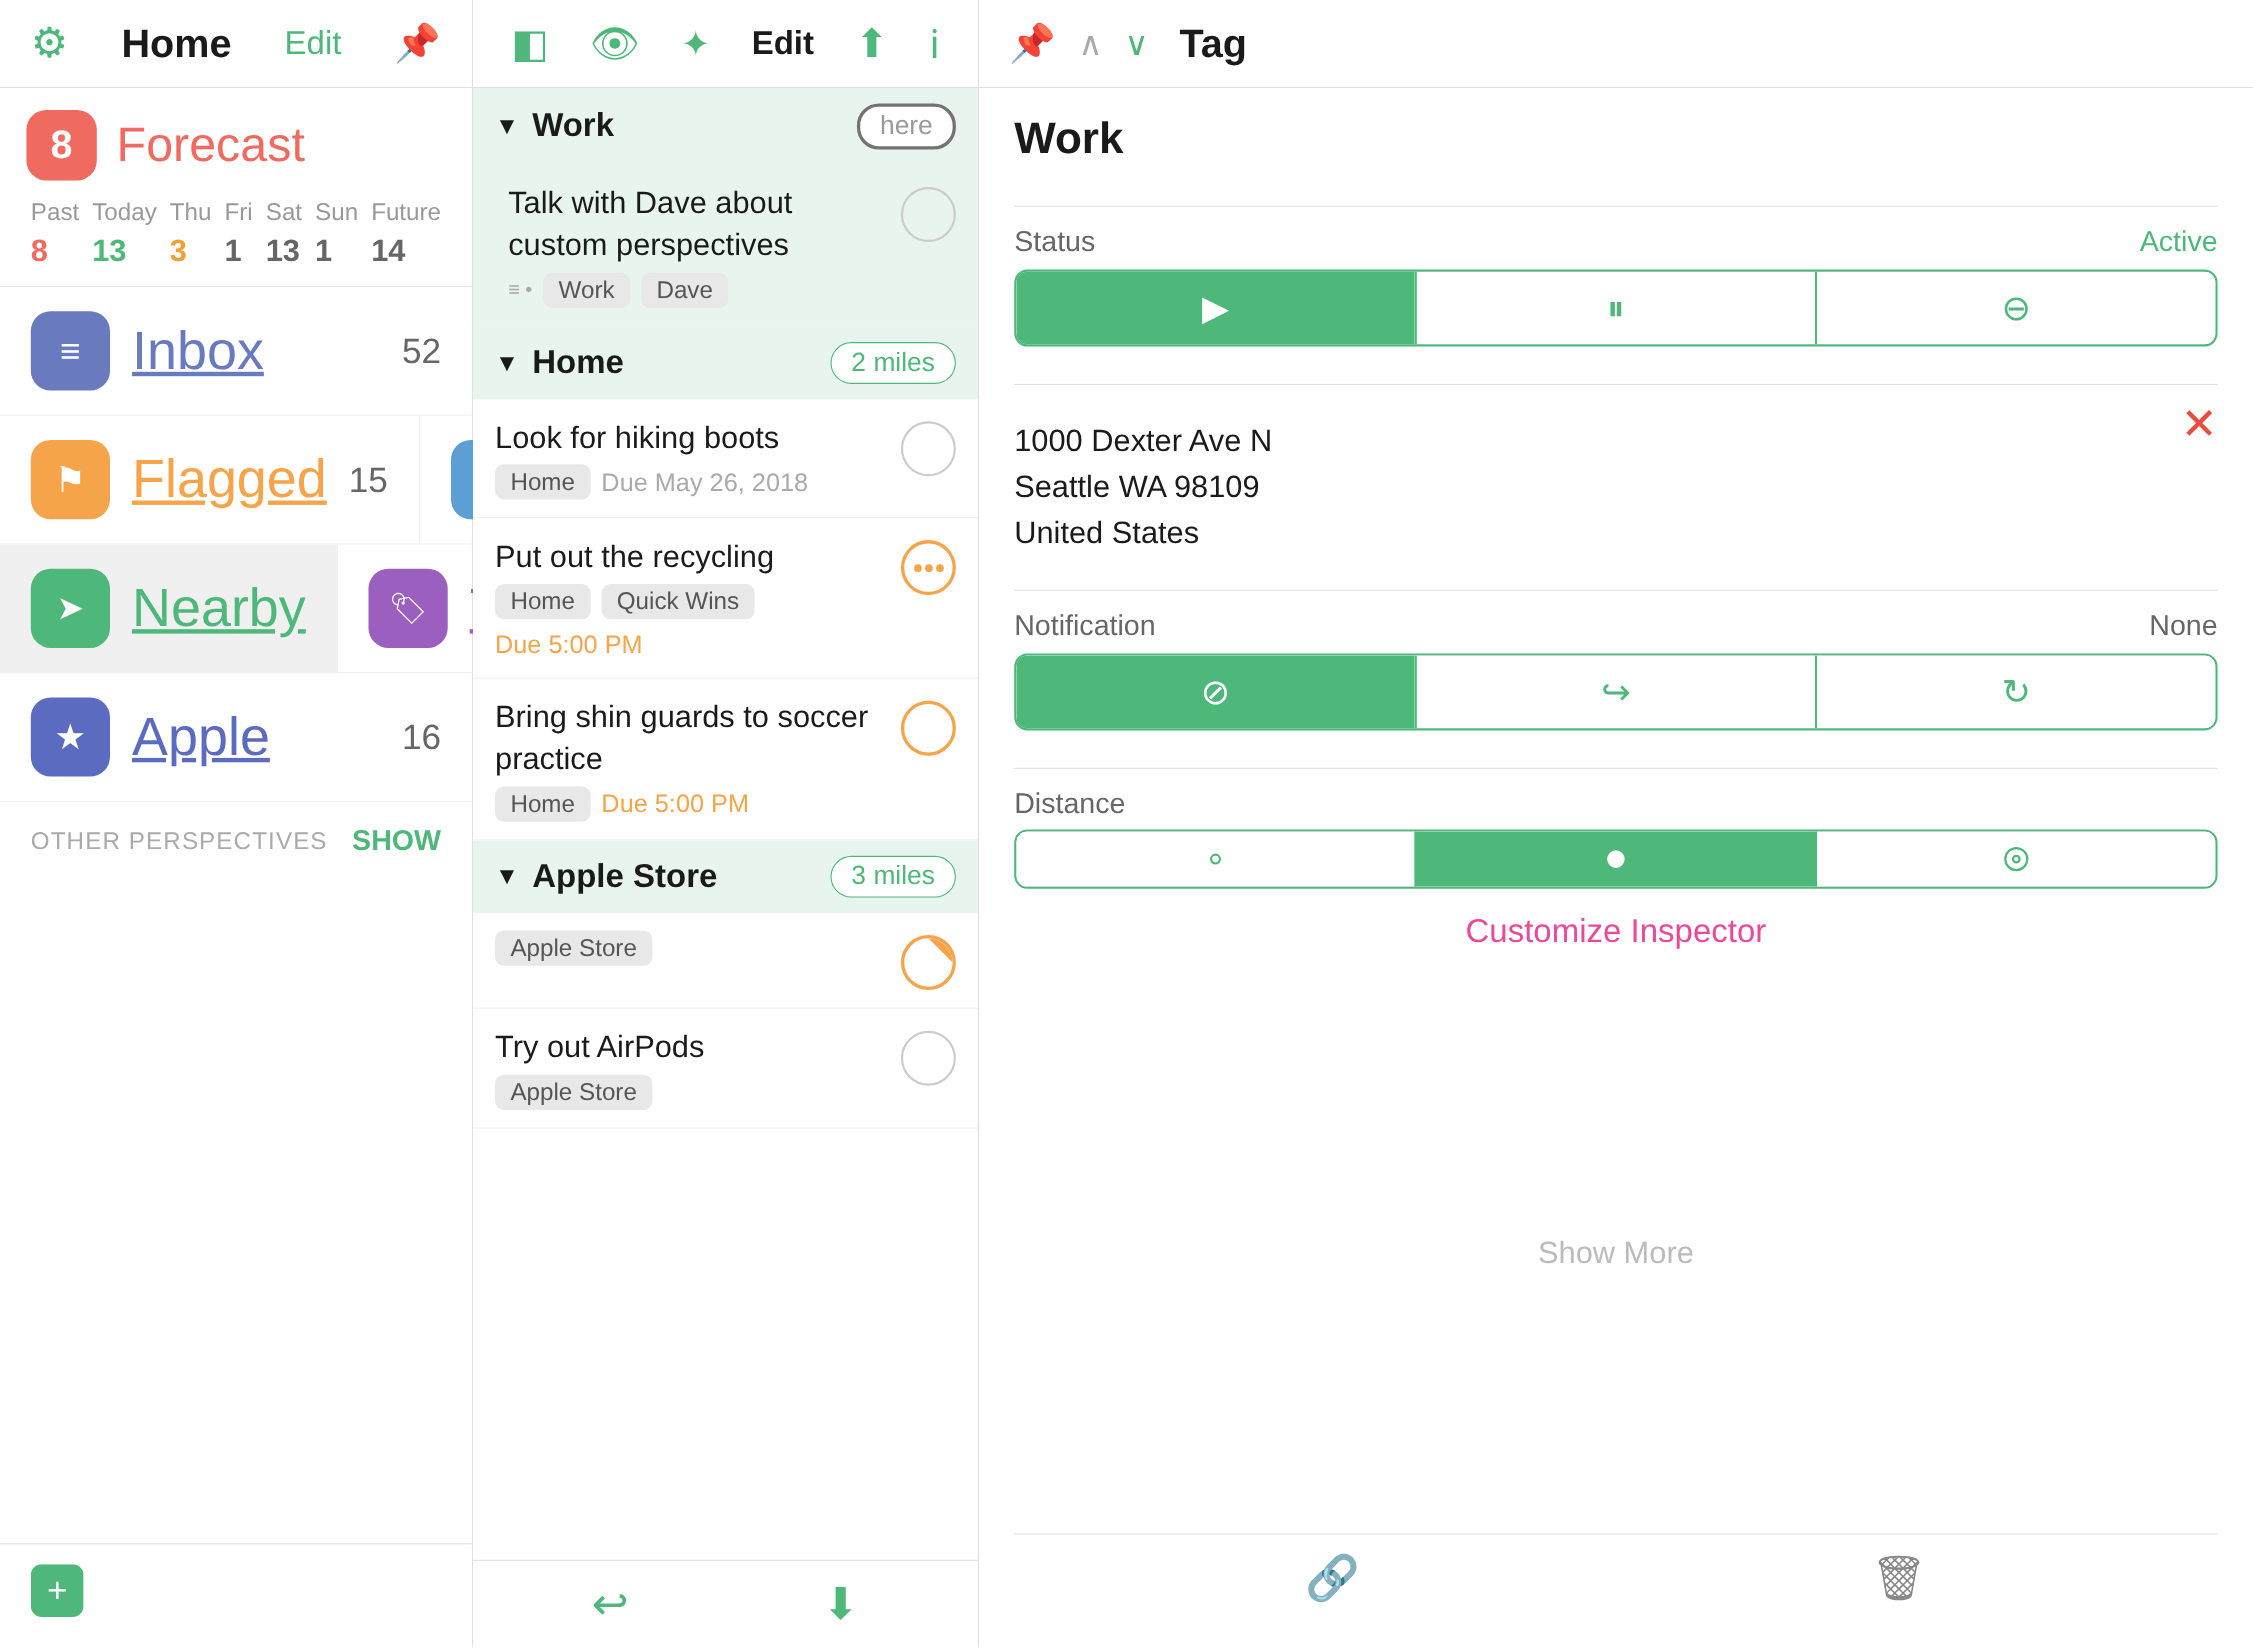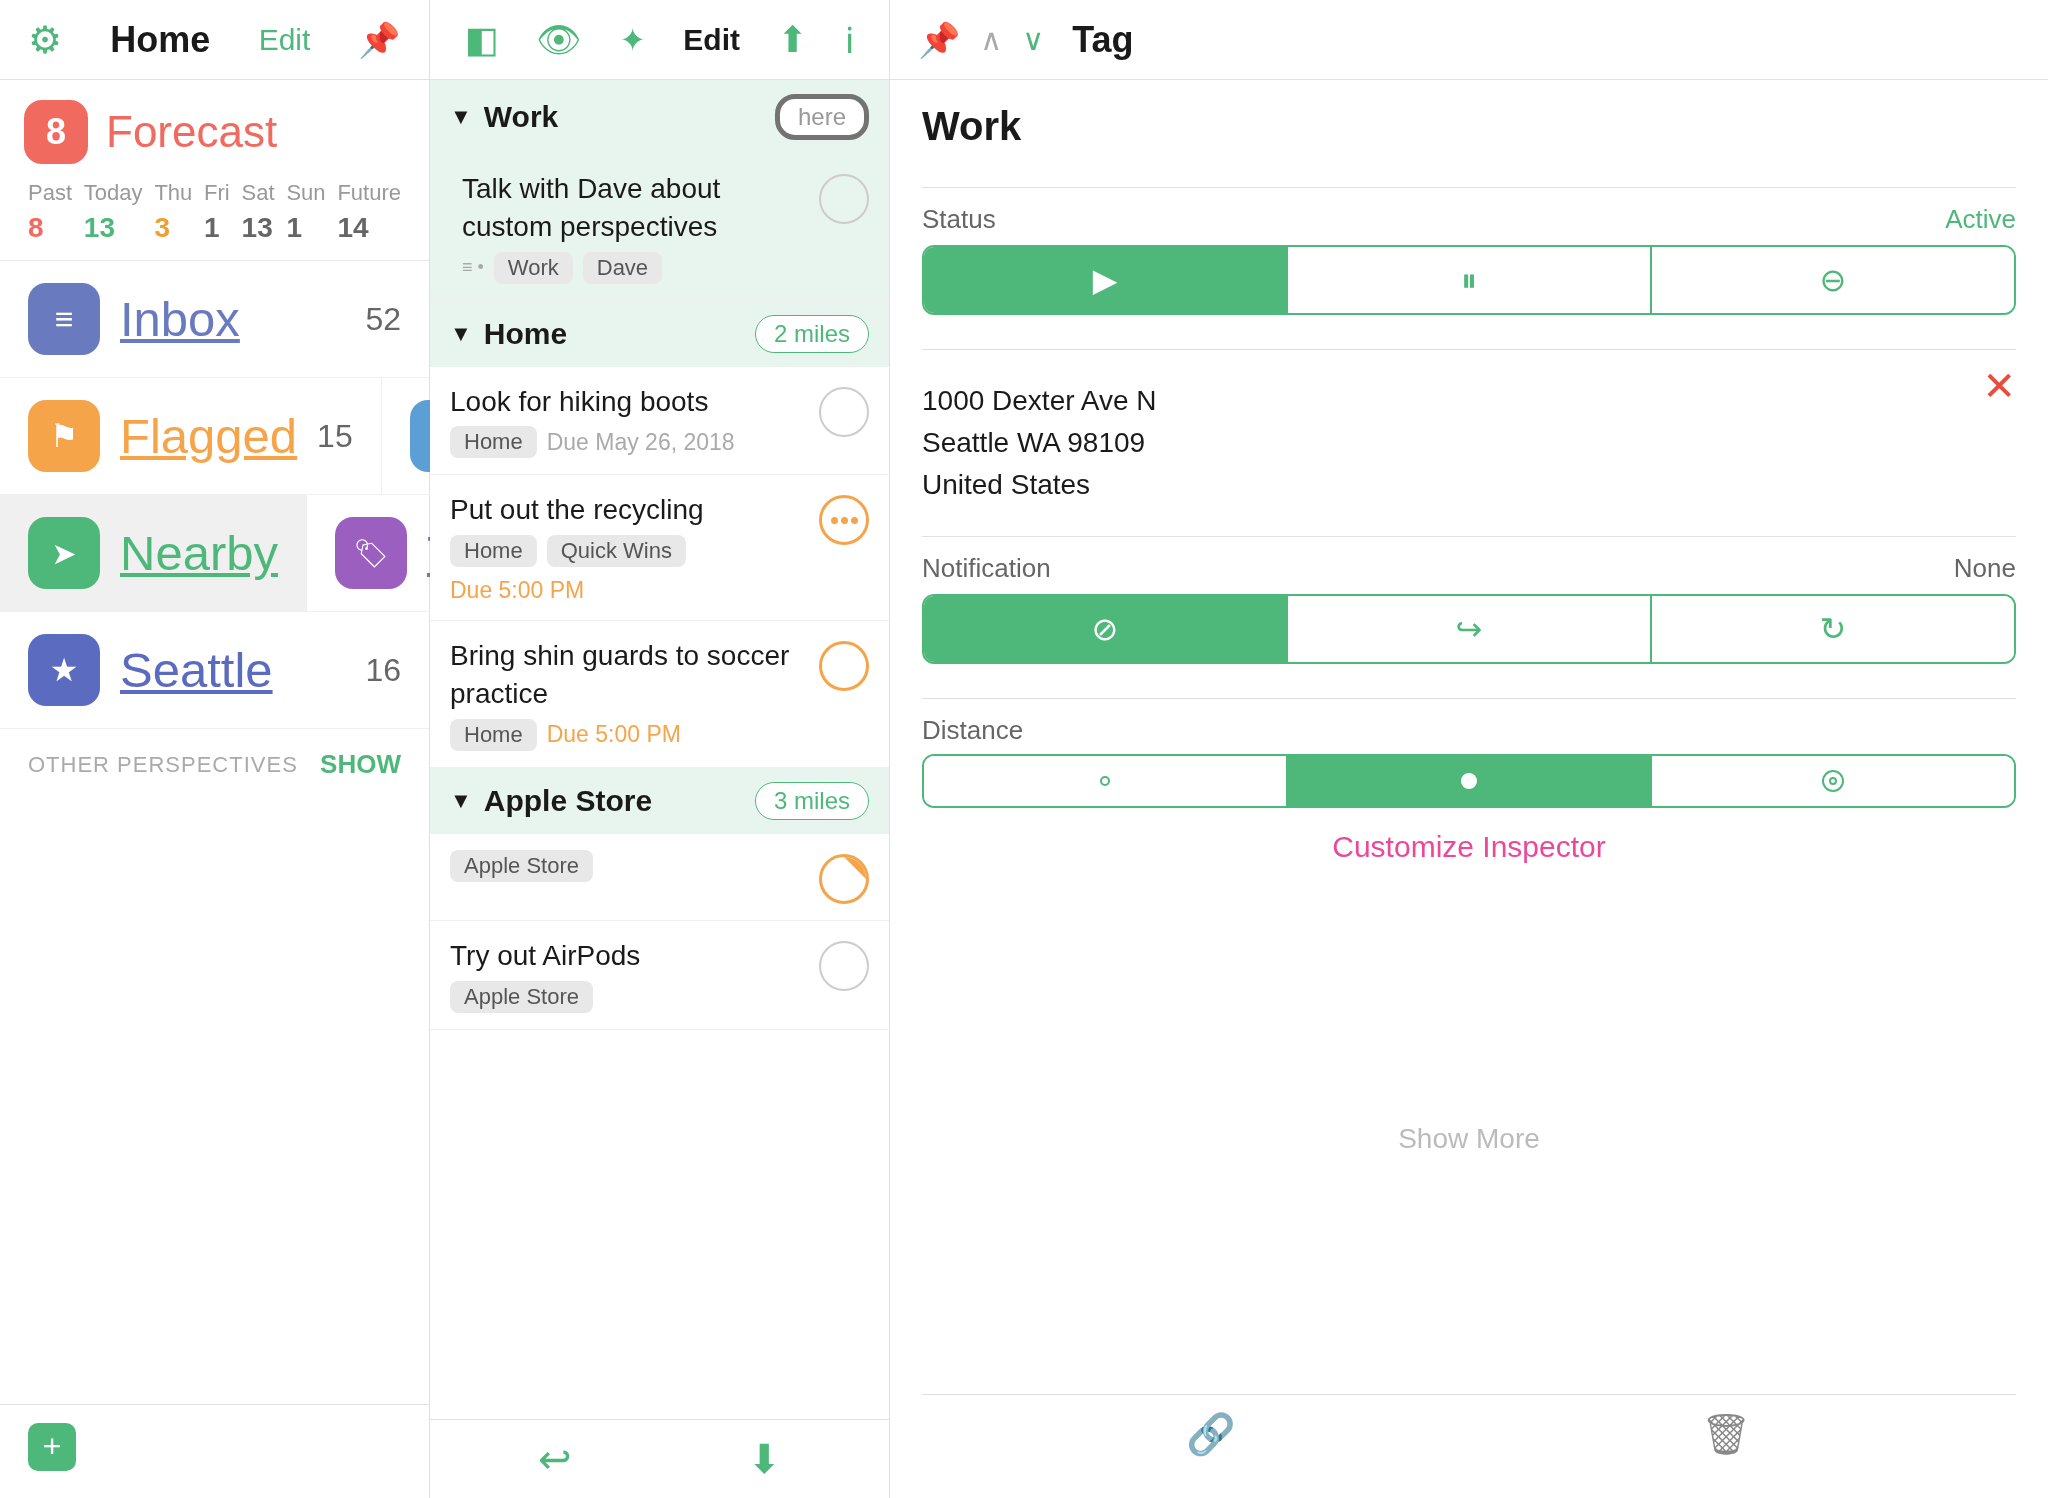--- a/index.html
+++ b/index.html
@@ -271,21 +271,21 @@
       font-size: 22px;
     }
     .group-name {
       font-size: 30px;
       font-weight: 600;
       color: #1a1a1a;
       flex: 1;
     }
     .group-badge {
       background: #fff;
-      border: 5px solid #737373;
+      border: 3px solid #737373;
       border-radius: 20px;
       padding: 4px 18px;
       font-size: 24px;
       color: #999;
     }
     .group-badge.miles {
       background: #fff;
       border: 1.5px solid #4db87a;
       color: #4db87a;
       font-size: 24px;
@@ -636,21 +636,21 @@
           <span style="font-size:28px;">🏷</span>
         </div>
         <span class="nav-label purple-color">Tags</span>
       </div>
     </div>
 
     <div class="nav-item">
       <div class="nav-icon-box indigo">
         <span style="font-size:32px; color:#fff;">★</span>
       </div>
-      <span class="nav-label indigo-color">Seattle</span>
+      <span class="nav-label indigo-color">Apple</span>
       <span class="nav-count">16</span>
     </div>
 
     <div class="other-perspectives">
       <span class="other-perspectives-label">OTHER PERSPECTIVES</span>
       <span class="show-btn">SHOW</span>
     </div>
 
     <div class="left-panel-bottom">
       <span class="add-icon-box">

